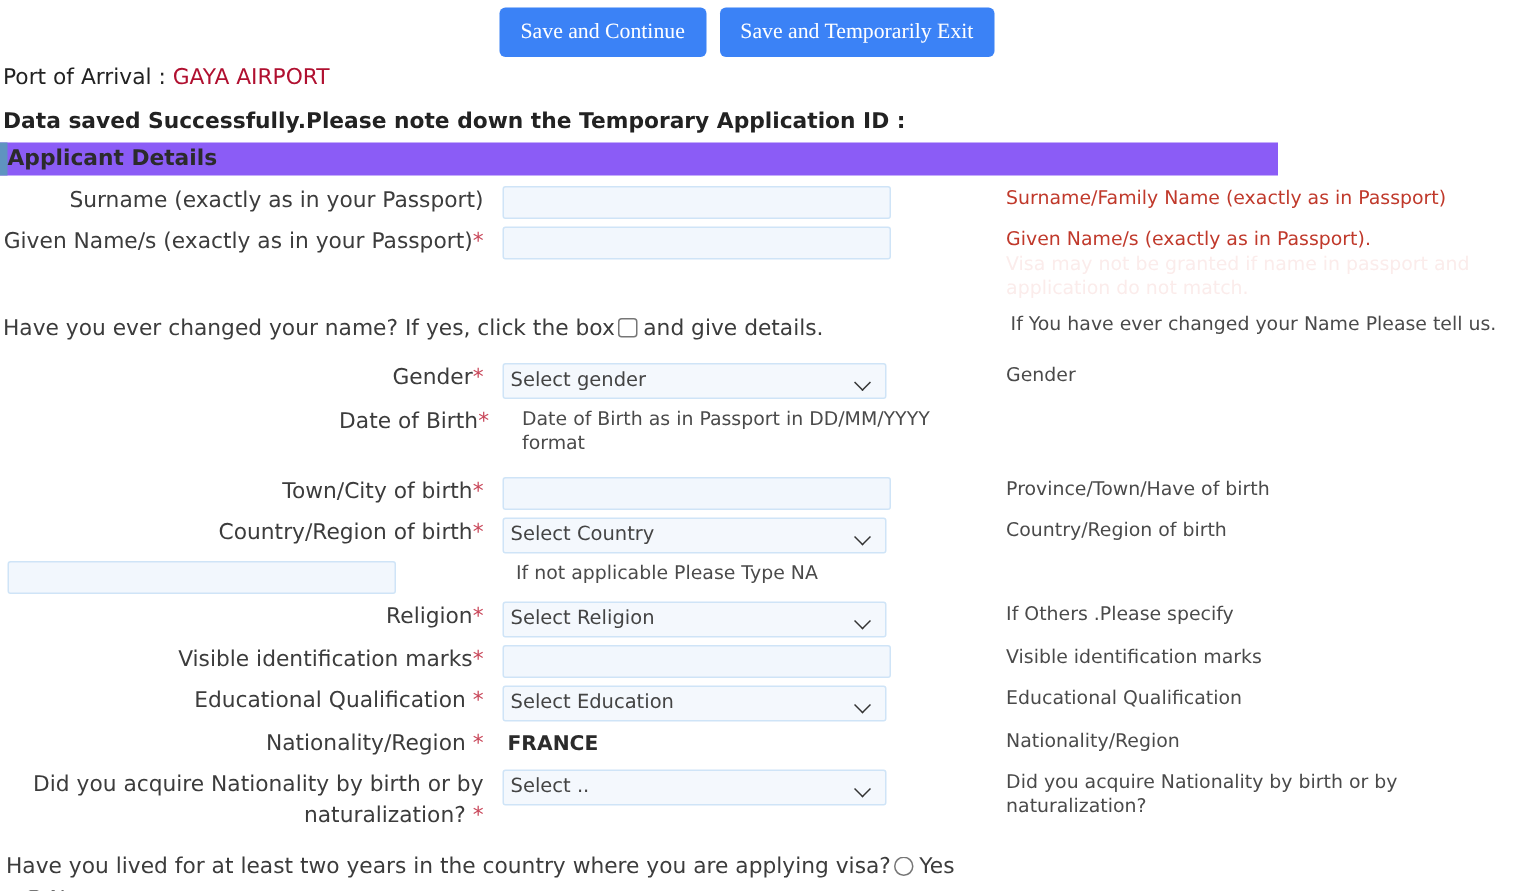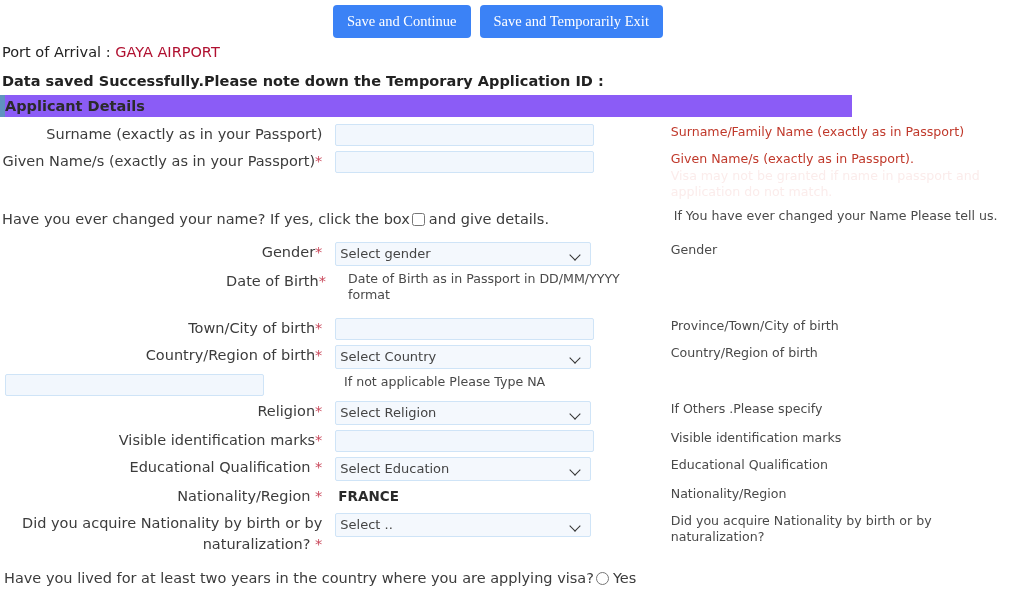--- a/index.html
+++ b/index.html
@@ -261,21 +261,21 @@
   </div>
 
   <div class="row" style="margin-top:14px;">
     <div class="lbl">
       <span>Town/City of birth</span><span class="req">*</span>
     </div>
     <div class="ctl">
       <input class="txt" type="text" placeholder="" style="">
     </div>
     <div class="help">
-      <div>Province/Town/City of birth</div>
+      <div>Province/Town/Have of birth</div>
     </div>
   </div>
 
   <div class="row" style="margin-top:5px;">
     <div class="lbl">
       <span>Country/Region of birth</span><span class="req">*</span>
     </div>
     <div class="ctl">
       <span class="sel-wrap">
         <select class="sel">

